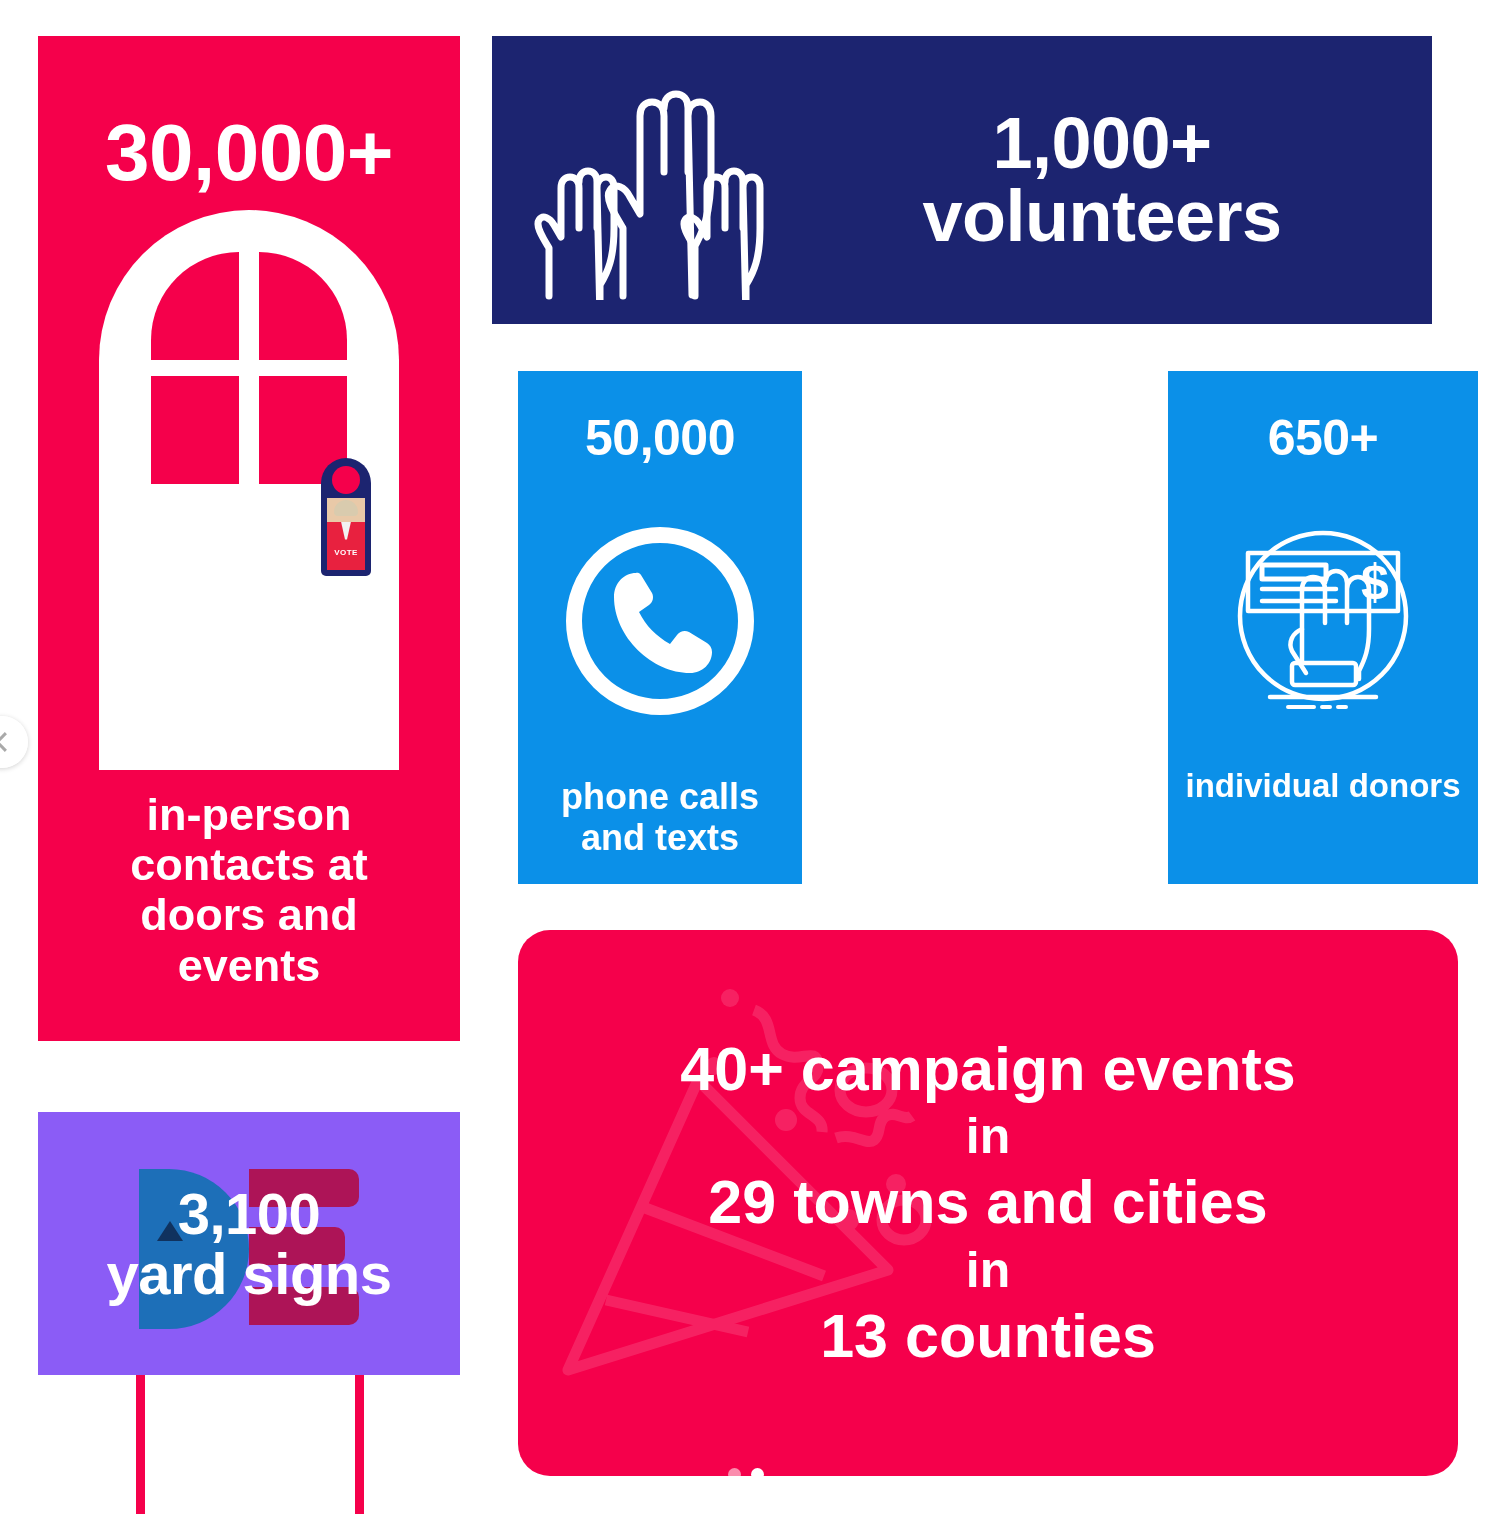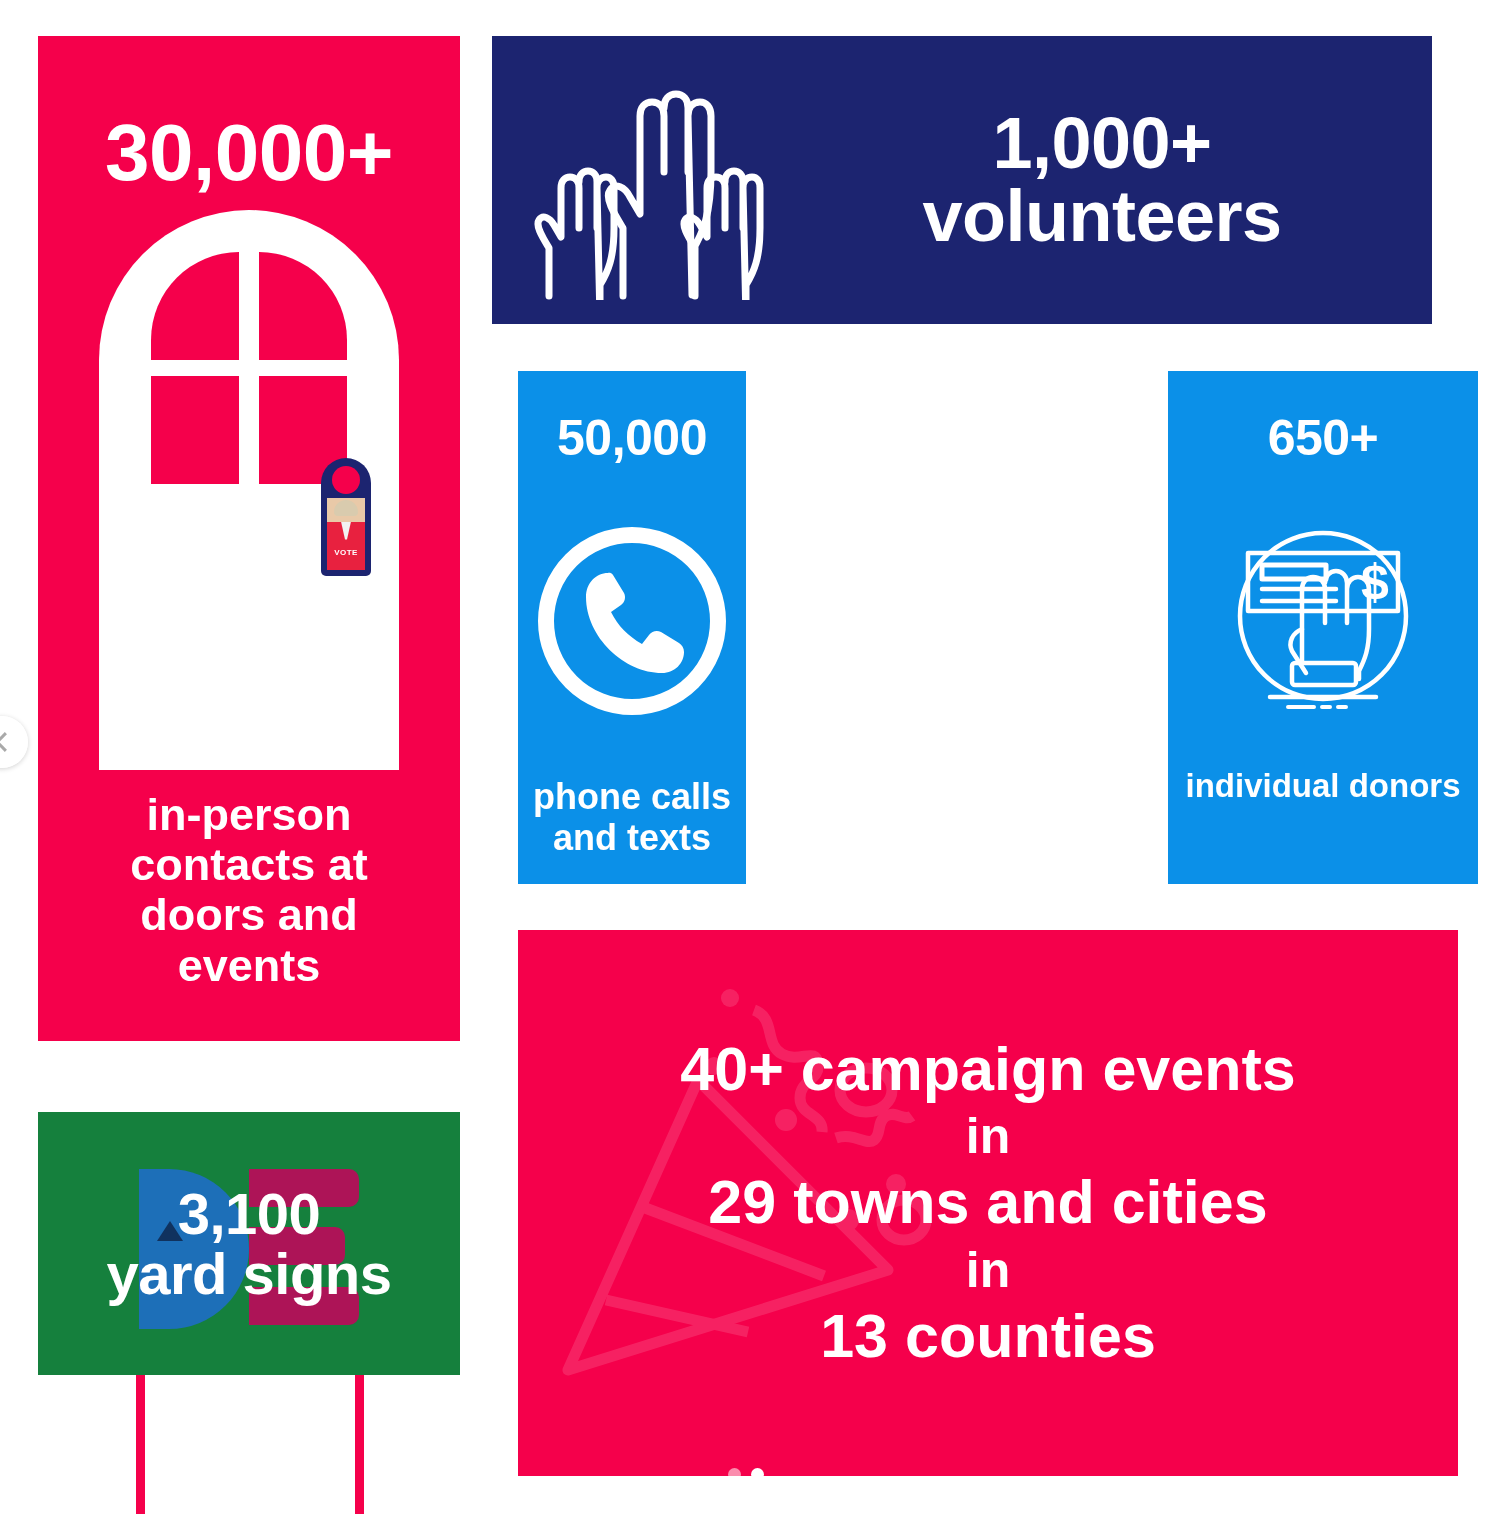--- a/index.html
+++ b/index.html
@@ -108,36 +108,36 @@
     font-size: 8px; font-weight: 700;
     text-align: center; letter-spacing: 0.4px;
   }
 
   
   #volunteers-panel { left: 492px; top: 36px; width: 940px; height: 288px; display: flex; align-items: center; }
   .hands-icon { width: 300px; flex: 0 0 300px; display: flex; justify-content: center; }
   #volunteers-panel .stat-num { font-size: 72px; flex: 1; margin: 0; padding-right: 20px; }
 
   
-  #calls-card  { left: 518px;  top: 371px; width: 228px; height: 513px; }
+  #calls-card  { left: 518px;  top: 371px; width: 284px; height: 513px; }
   #flyers-card { left: 838px;  top: 371px; width: 272px; height: 513px; }
   #donors-card { left: 1168px; top: 371px; width: 310px; height: 513px; }
   .small-card { display: flex; flex-direction: column; align-items: center; }
   .small-card .stat-num { font-size: 50px; margin-top: 42px; }
   .small-card .icon-slot { flex: 1; display: flex; align-items: center; justify-content: center; }
   .small-card .stat-cap { font-size: 36px; margin-bottom: 26px; padding: 0 12px; }
   #flyers-card .stat-cap { font-size: 44px; margin-bottom: 66px; }
   #donors-card .stat-cap { font-size: 33px; margin-bottom: 79px; }
 
   
   #yardsign-group { position: absolute; left: 38px; top: 1112px; width: 422px; height: 402px; }
   #yardsign-board {
     position: absolute; left: 0; top: 0;
     width: 422px; height: 263px;
-    background: #15803d;
+    background: #8b5cf6;
     overflow: hidden;
     display: flex; flex-direction: column;
     align-items: center; justify-content: center;
   }
   #yardsign-board .stat-num { font-size: 58px; position: relative; z-index: 2; }
   .logo-wm {
     position: absolute; left: 50%; top: 50%;
     transform: translate(-50%,-50%);
     width: 260px; height: 170px; z-index: 1;
   }
@@ -163,21 +163,21 @@
   .logo-e .e2 { top: 58px; width: 96px;  height: 38px; border-radius: 0 10px 10px 0; }
   .logo-e .e3 { top: 118px;width: 110px; height: 38px; border-radius: 0 10px 10px 0; }
 
   .stake { position: absolute; width: 9px; background: #F5004B; top: 263px; height: 139px; }
   .stake-l { left: 98px; }
   .stake-r { left: 317px; }
 
   
   #events-panel {
     left: 518px; top: 930px; width: 940px; height: 546px;
-    display: flex; align-items: center; justify-content: center;
+    display: flex; align-items: center; justify-content: center; border-radius: 32px;
   }
   #events-panel .events-text {
     position: relative; z-index: 2;
     color: #ffffff; font-weight: 700;
     text-align: center; line-height: 1.20;
     width: 100%;
   }
   .ev-lg { font-size: 61px; display: block; }
   .ev-sm { font-size: 50px; display: block; }
   .popper-wm {

